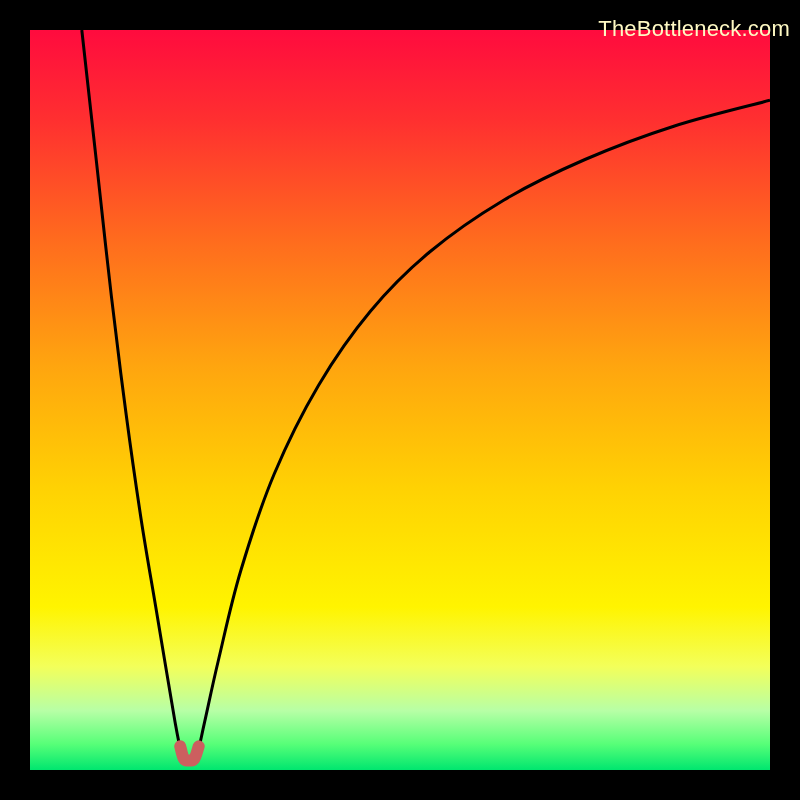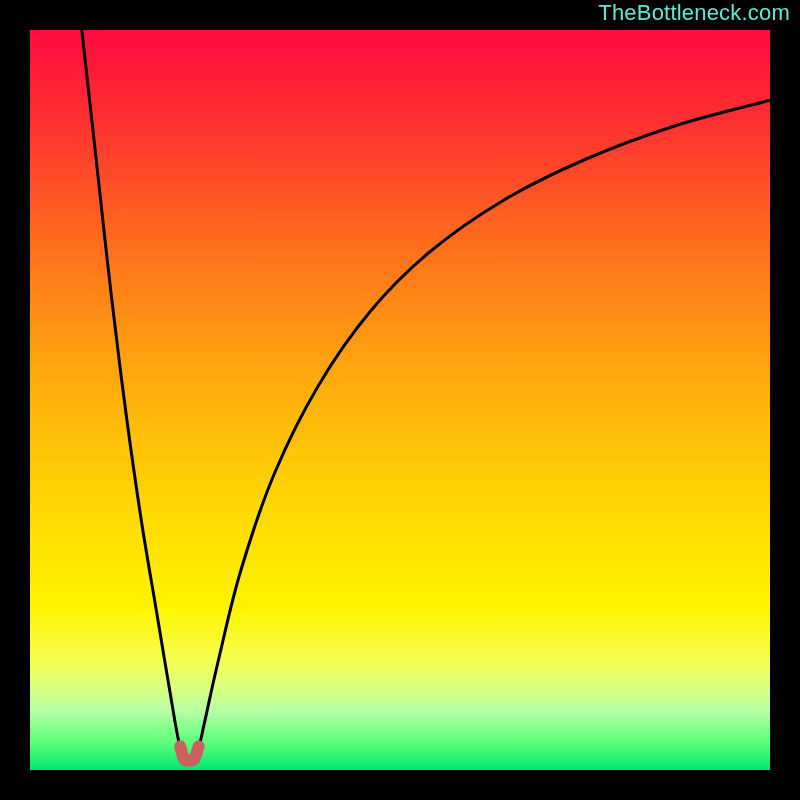--- a/index.html
+++ b/index.html
@@ -19,23 +19,23 @@
   }
   .plot {
     position: absolute;
     left: 30px; top: 30px;
     width: 740px; height: 740px;
     overflow: hidden;
   }
   .plot svg { display: block; }
   .watermark {
     position: absolute;
-    top: 0;
+    top: 16px;
     right: 10px;
-    color: #5eead4;
+    color: #fef9c3;
     font-size: 22px;
     font-weight: 400;
     letter-spacing: 0.2px;
     user-select: none;
   }
 </style>
 </head>
 <body>
 
 <div class="frame">

